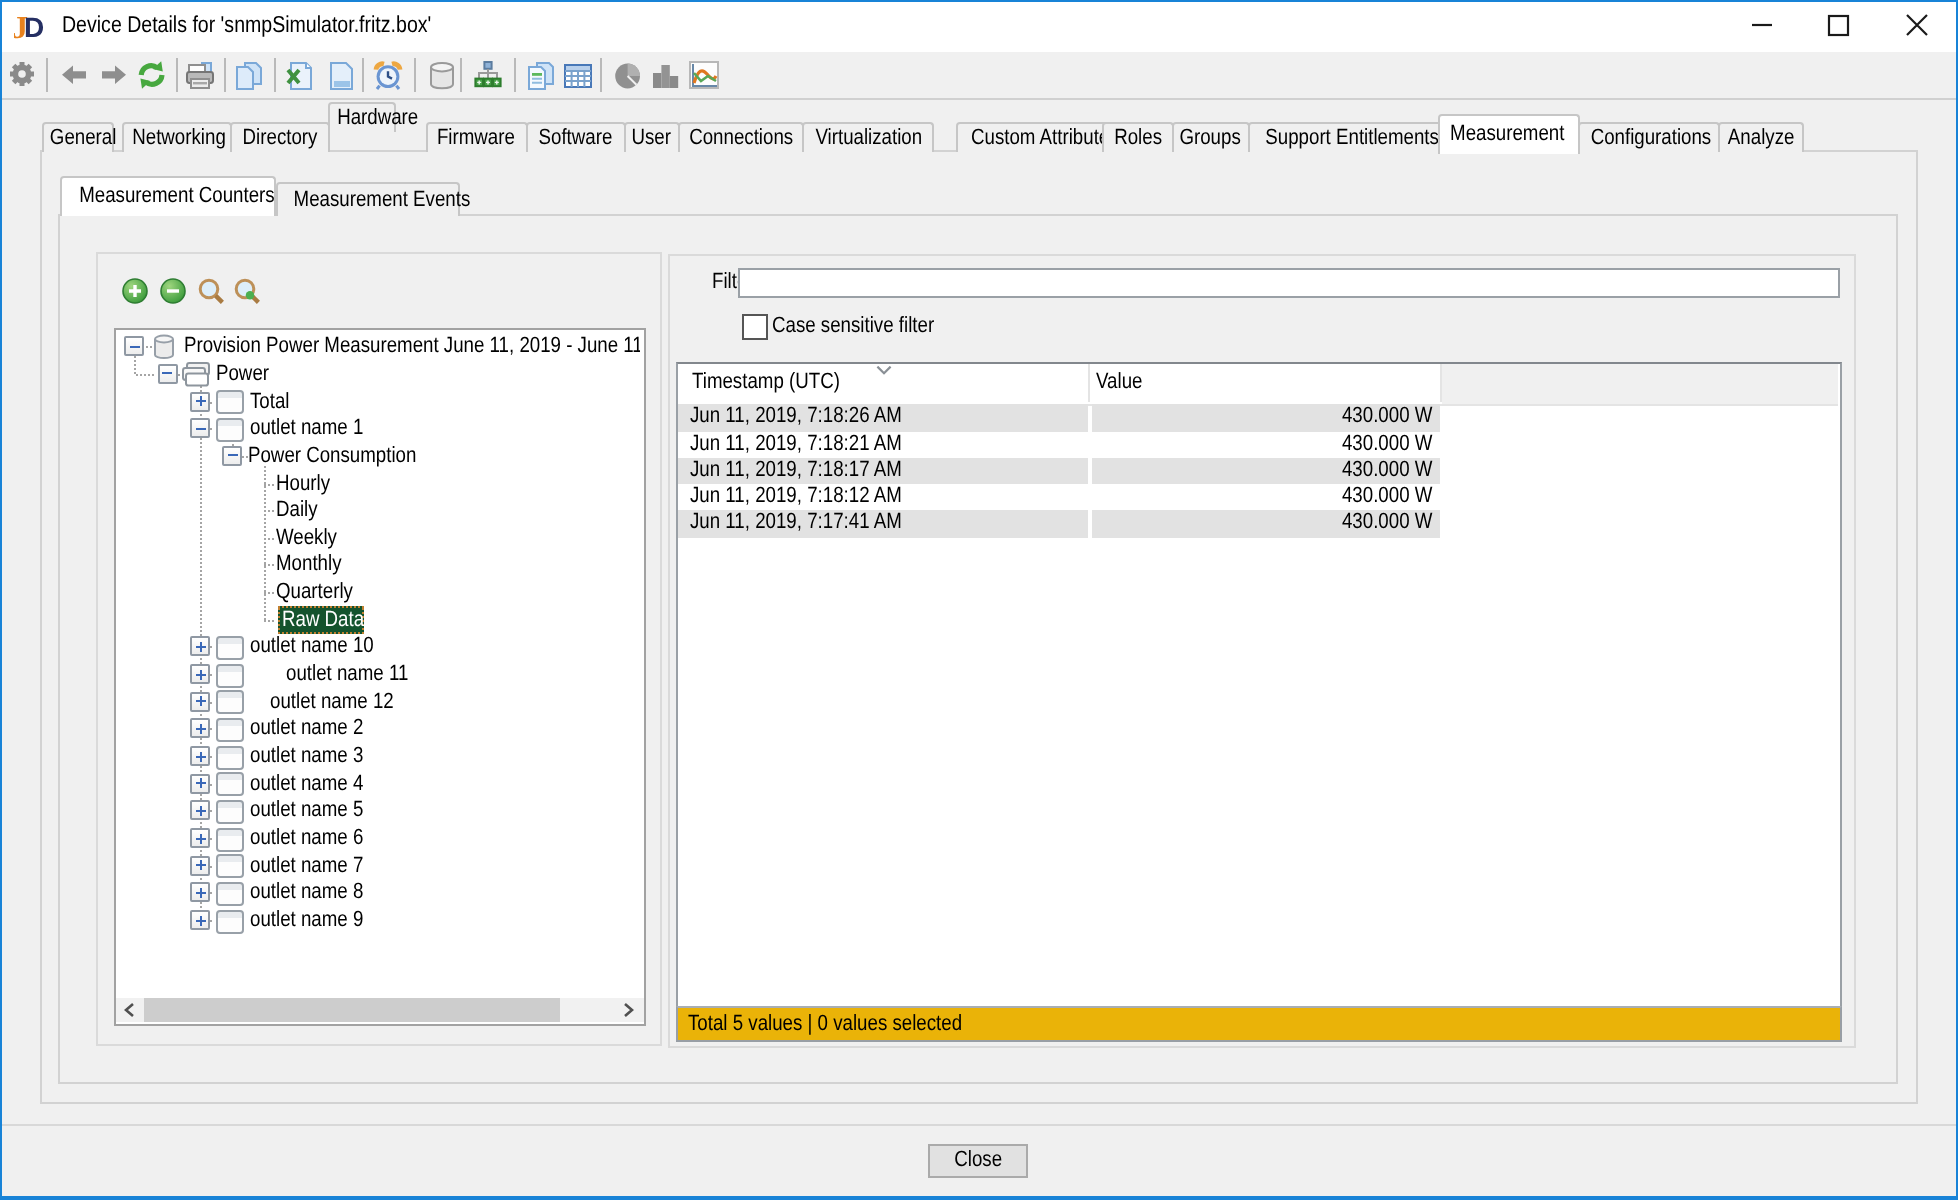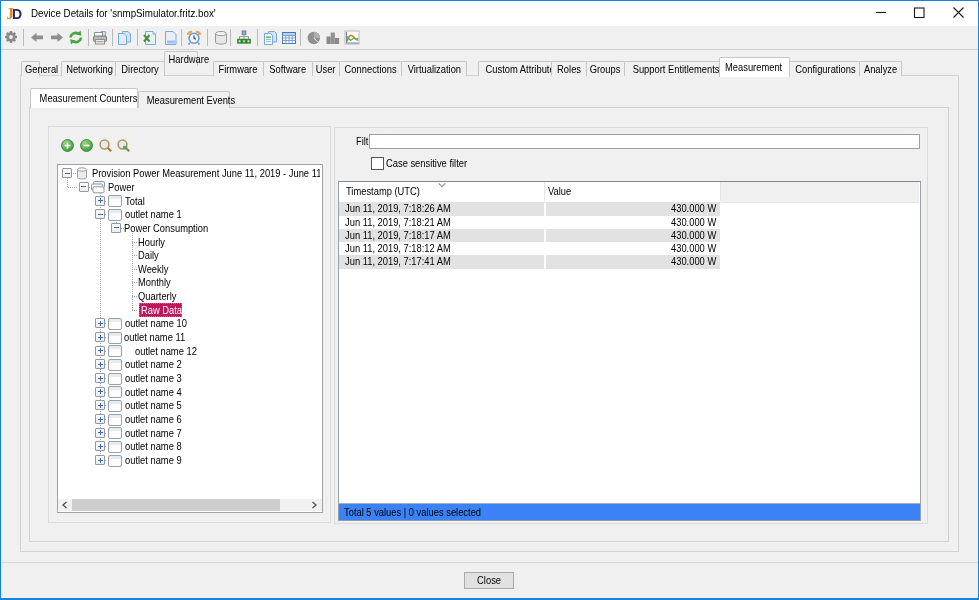--- a/index.html
+++ b/index.html
@@ -123,21 +123,21 @@
     <rect x="5.7" y="2.5" width="4.2" height="11.5" fill="#939393"></rect>
     <rect x="9.9" y="8" width="4.2" height="6" fill="#8a8a8a"></rect>
   </svg>
 <svg class="a" style="left:344px;top:30px" width="16" height="16" viewBox="0 0 16 16">
     <rect x="1" y="1" width="14" height="13" fill="#fdfdfd" stroke="#b8b8b8"></rect>
     <path d="M2.5 2v11h12" stroke="#6888a8" fill="none"></path>
     <path d="M3 11.5C5 5 7 4 9.5 7s3.5 3 4.5 1" stroke="#e07820" stroke-width="1.6" fill="none"></path>
     <path d="M3 6.5l3.5 4L10 8l4 2.5" stroke="#58a858" stroke-width="1.3" fill="none"></path>
   </svg>
 <div class="a" style="left:20px;top:75px;width:939px;height:477px;border:1px solid #d2d2d2;background:#f0f0f0"></div>
-<div class="tab" style="left:21px;top:61px;width:19px;height:15px;line-height:14px;margin-left:0"><span class="tc">General</span></div>
+<div class="tab" style="left:21px;top:61px;width:36px;height:15px;line-height:14px;margin-left:0"><span class="tc">General</span></div>
 <div class="tab" style="left:60.5px;top:61px;width:55.0px;height:15px;line-height:14px;margin-left:0"><span class="tc">Networking</span></div>
 <div class="tab" style="left:114.5px;top:61px;width:50.5px;height:15px;line-height:14px;margin-left:0"><span class="tc">Directory</span></div>
 <div class="tab" style="left:164px;top:51px;width:34px;height:15px;line-height:14px;margin-left:0"><span class="tc">Hardware</span></div>
 <div class="tab" style="left:212.5px;top:61px;width:51.5px;height:15px;line-height:14px;margin-left:0"><span class="tc">Firmware</span></div>
 <div class="tab" style="left:263px;top:61px;width:50px;height:15px;line-height:14px;margin-left:0"><span class="tc">Software</span></div>
 <div class="tab" style="left:312px;top:61px;width:28px;height:15px;line-height:14px;margin-left:0"><span class="tc">User</span></div>
 <div class="tab" style="left:339px;top:61px;width:63px;height:15px;line-height:14px;margin-left:0"><span class="tc">Connections</span></div>
 <div class="tab" style="left:401px;top:61px;width:66px;height:15px;line-height:14px;margin-left:0"><span class="tc">Virtualization</span></div>
 <div class="tab" style="left:466px;top:61px;width:86px;height:15px;line-height:14px;margin-left:12px"><span class="tc">Custom Attributes</span></div>
 <div class="tab" style="left:551px;top:61px;width:35.5px;height:15px;line-height:14px;margin-left:0"><span class="tc">Roles</span></div>
@@ -215,27 +215,27 @@
 <div class="ex" style="left:95px;top:209.18px"></div>
 <div class="oc" style="left:107.5px;top:208.68px"></div>
 <div class="row" style="left:125px;top:207.18px;max-width:195px;overflow:hidden"><span class="t">outlet name 1</span></div>
 <div class="ex" style="left:111px;top:222.83999999999997px"></div>
 <div class="row" style="left:124px;top:220.83999999999997px;max-width:196px;overflow:hidden"><span class="t">Power Consumption</span></div>
 <div class="row" style="left:138px;top:234.5px;max-width:182px;overflow:hidden"><span class="t">Hourly</span></div>
 <div class="row" style="left:138px;top:248.16px;max-width:182px;overflow:hidden"><span class="t">Daily</span></div>
 <div class="row" style="left:138px;top:261.82px;max-width:182px;overflow:hidden"><span class="t">Weekly</span></div>
 <div class="row" style="left:138px;top:275.48px;max-width:182px;overflow:hidden"><span class="t">Monthly</span></div>
 <div class="row" style="left:138px;top:289.14px;max-width:182px;overflow:hidden"><span class="t">Quarterly</span></div>
-<div class="a" style="left:139px;top:302.99999999999994px;width:43px;height:13.6px;background:#be185d;border:1px dotted #c08030;color:#fff;line-height:12px;padding-left:1px"><span class="t">Raw Data</span></div>
+<div class="a" style="left:139px;top:302.99999999999994px;width:43px;height:13.6px;background:#14532d;border:1px dotted #c08030;color:#fff;line-height:12px;padding-left:1px"><span class="t">Raw Data</span></div>
 <div class="ex exp" style="left:95px;top:318.46px"></div>
 <div class="oc" style="left:107.5px;top:317.96px"></div>
 <div class="row" style="left:125px;top:316.46px;max-width:195px;overflow:hidden"><span class="t">outlet name 10</span></div>
 <div class="ex exp" style="left:95px;top:332.12px"></div>
 <div class="oc" style="left:107.5px;top:331.62px"></div>
-<div class="row" style="left:124px;top:330.12px;max-width:195px;overflow:hidden"><span class="t">outlet name 11</span></div>
+<div class="row" style="left:143px;top:330.12px;max-width:195px;overflow:hidden"><span class="t">outlet name 11</span></div>
 <div class="ex exp" style="left:95px;top:345.78px"></div>
 <div class="oc" style="left:107.5px;top:345.28px"></div>
 <div class="row" style="left:135px;top:343.78px;max-width:195px;overflow:hidden"><span class="t">outlet name 12</span></div>
 <div class="ex exp" style="left:95px;top:359.44px"></div>
 <div class="oc" style="left:107.5px;top:358.94px"></div>
 <div class="row" style="left:125px;top:357.44px;max-width:195px;overflow:hidden"><span class="t">outlet name 2</span></div>
 <div class="ex exp" style="left:95px;top:373.1px"></div>
 <div class="oc" style="left:107.5px;top:372.6px"></div>
 <div class="row" style="left:125px;top:371.1px;max-width:195px;overflow:hidden"><span class="t">outlet name 3</span></div>
 <div class="ex exp" style="left:95px;top:386.76px"></div>
@@ -285,15 +285,15 @@
 <div class="a" style="left:339px;top:228.86px;width:204.5px;height:13.28px;background:#e2e2e2"></div>
 <div class="a" style="left:545.5px;top:228.86px;width:174.5px;height:13.28px;background:#e2e2e2"></div>
 <div class="a" style="left:344.5px;top:228.86px;height:13.28px;line-height:13.28px"><span class="t">Jun 11, 2019, 7:18:17 AM</span></div>
 <div class="a" style="left:545px;top:228.86px;width:171px;height:13.28px;line-height:13.28px;text-align:right"><span class="tr">430.000 W</span></div>
 <div class="a" style="left:344.5px;top:242.14000000000001px;height:13.28px;line-height:13.28px"><span class="t">Jun 11, 2019, 7:18:12 AM</span></div>
 <div class="a" style="left:545px;top:242.14000000000001px;width:171px;height:13.28px;line-height:13.28px;text-align:right"><span class="tr">430.000 W</span></div>
 <div class="a" style="left:339px;top:255.42000000000002px;width:204.5px;height:13.28px;background:#e2e2e2"></div>
 <div class="a" style="left:545.5px;top:255.42000000000002px;width:174.5px;height:13.28px;background:#e2e2e2"></div>
 <div class="a" style="left:344.5px;top:255.42000000000002px;height:13.28px;line-height:13.28px"><span class="t">Jun 11, 2019, 7:17:41 AM</span></div>
 <div class="a" style="left:545px;top:255.42000000000002px;width:171px;height:13.28px;line-height:13.28px;text-align:right"><span class="tr">430.000 W</span></div>
-<div class="a" style="left:338px;top:503px;width:583px;height:18px;background:#3b82f6;border:1px solid #989ea5;border-top:1px solid #a8aeb4;line-height:16px;padding-left:5px"><span class="t">Total 5 values | 0 values selected</span></div>
+<div class="a" style="left:338px;top:503px;width:583px;height:18px;background:#eab308;border:1px solid #989ea5;border-top:1px solid #a8aeb4;line-height:16px;padding-left:5px"><span class="t">Total 5 values | 0 values selected</span></div>
 <div class="a" style="left:1px;top:562px;width:977px;height:1px;background:#d8d8d8"></div>
 <div class="a" style="left:464px;top:572px;width:50px;height:17px;background:#e1e1e1;border:1px solid #aaa;text-align:center;line-height:15px"><span class="tc">Close</span></div>
 <div class="a" style="left:0;top:0;width:979px;height:600px;border:1px solid #1883d7;border-bottom:2px solid #1883d7;z-index:99;pointer-events:none"></div>
 </body></html>

